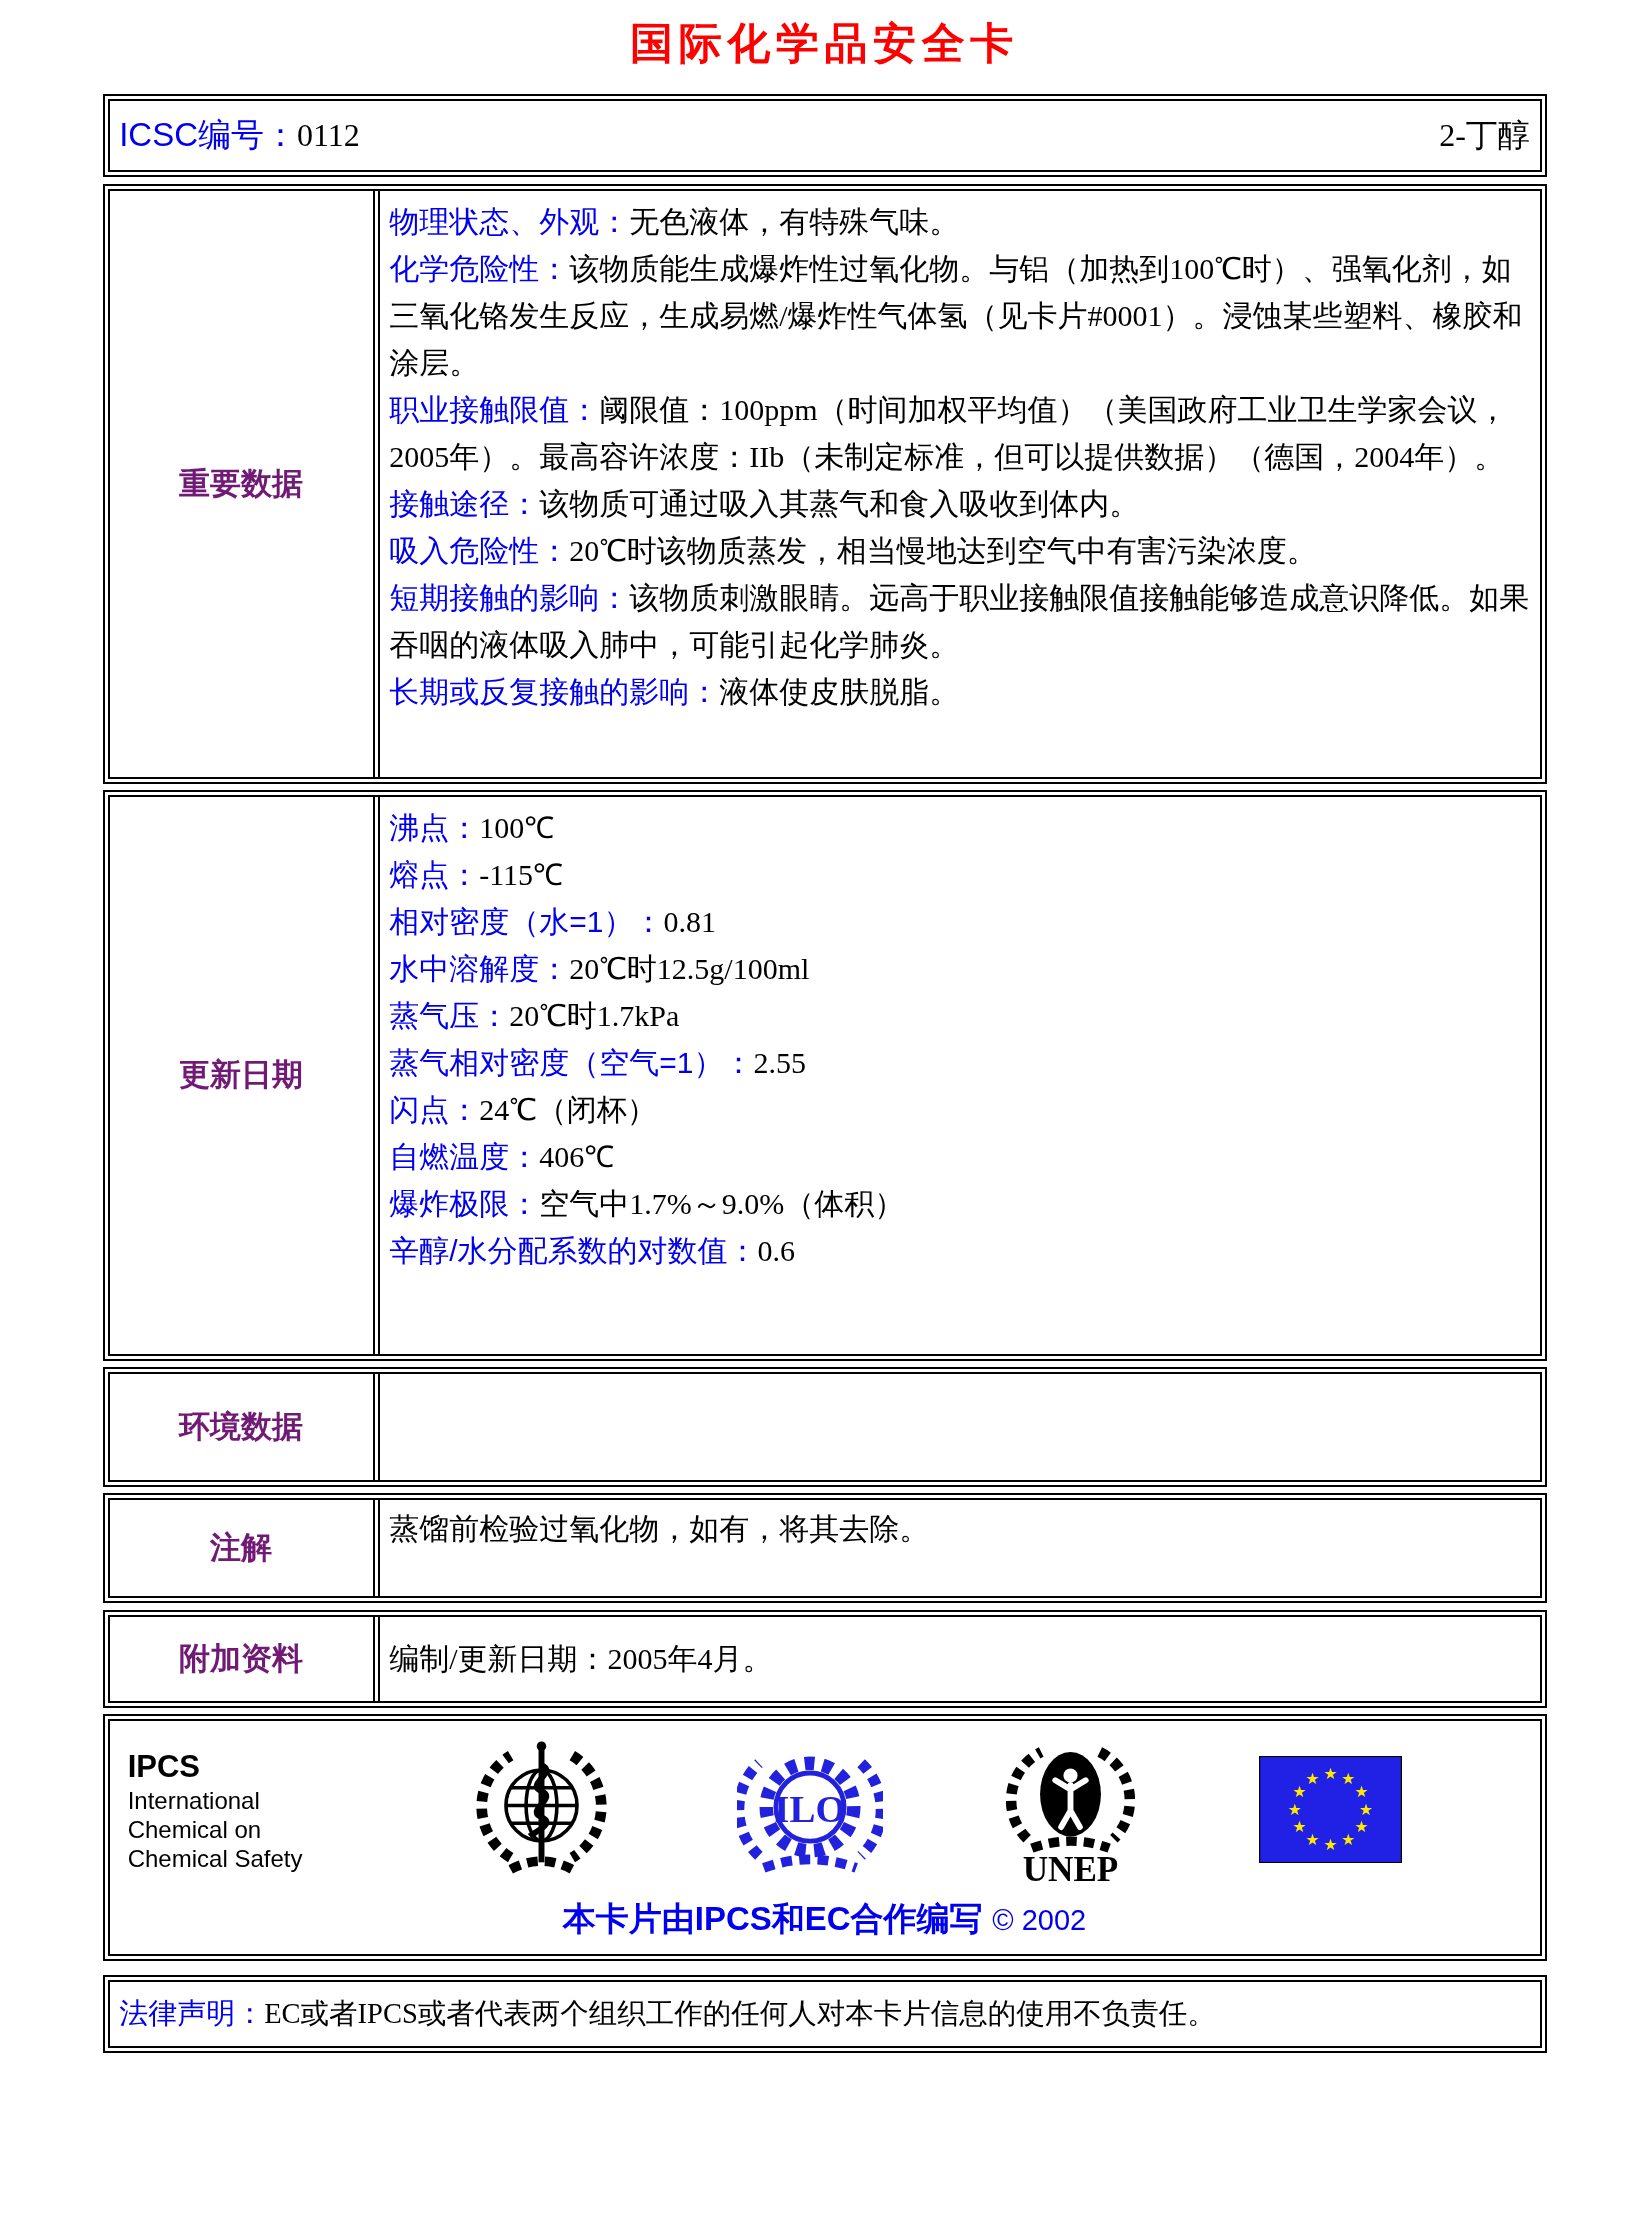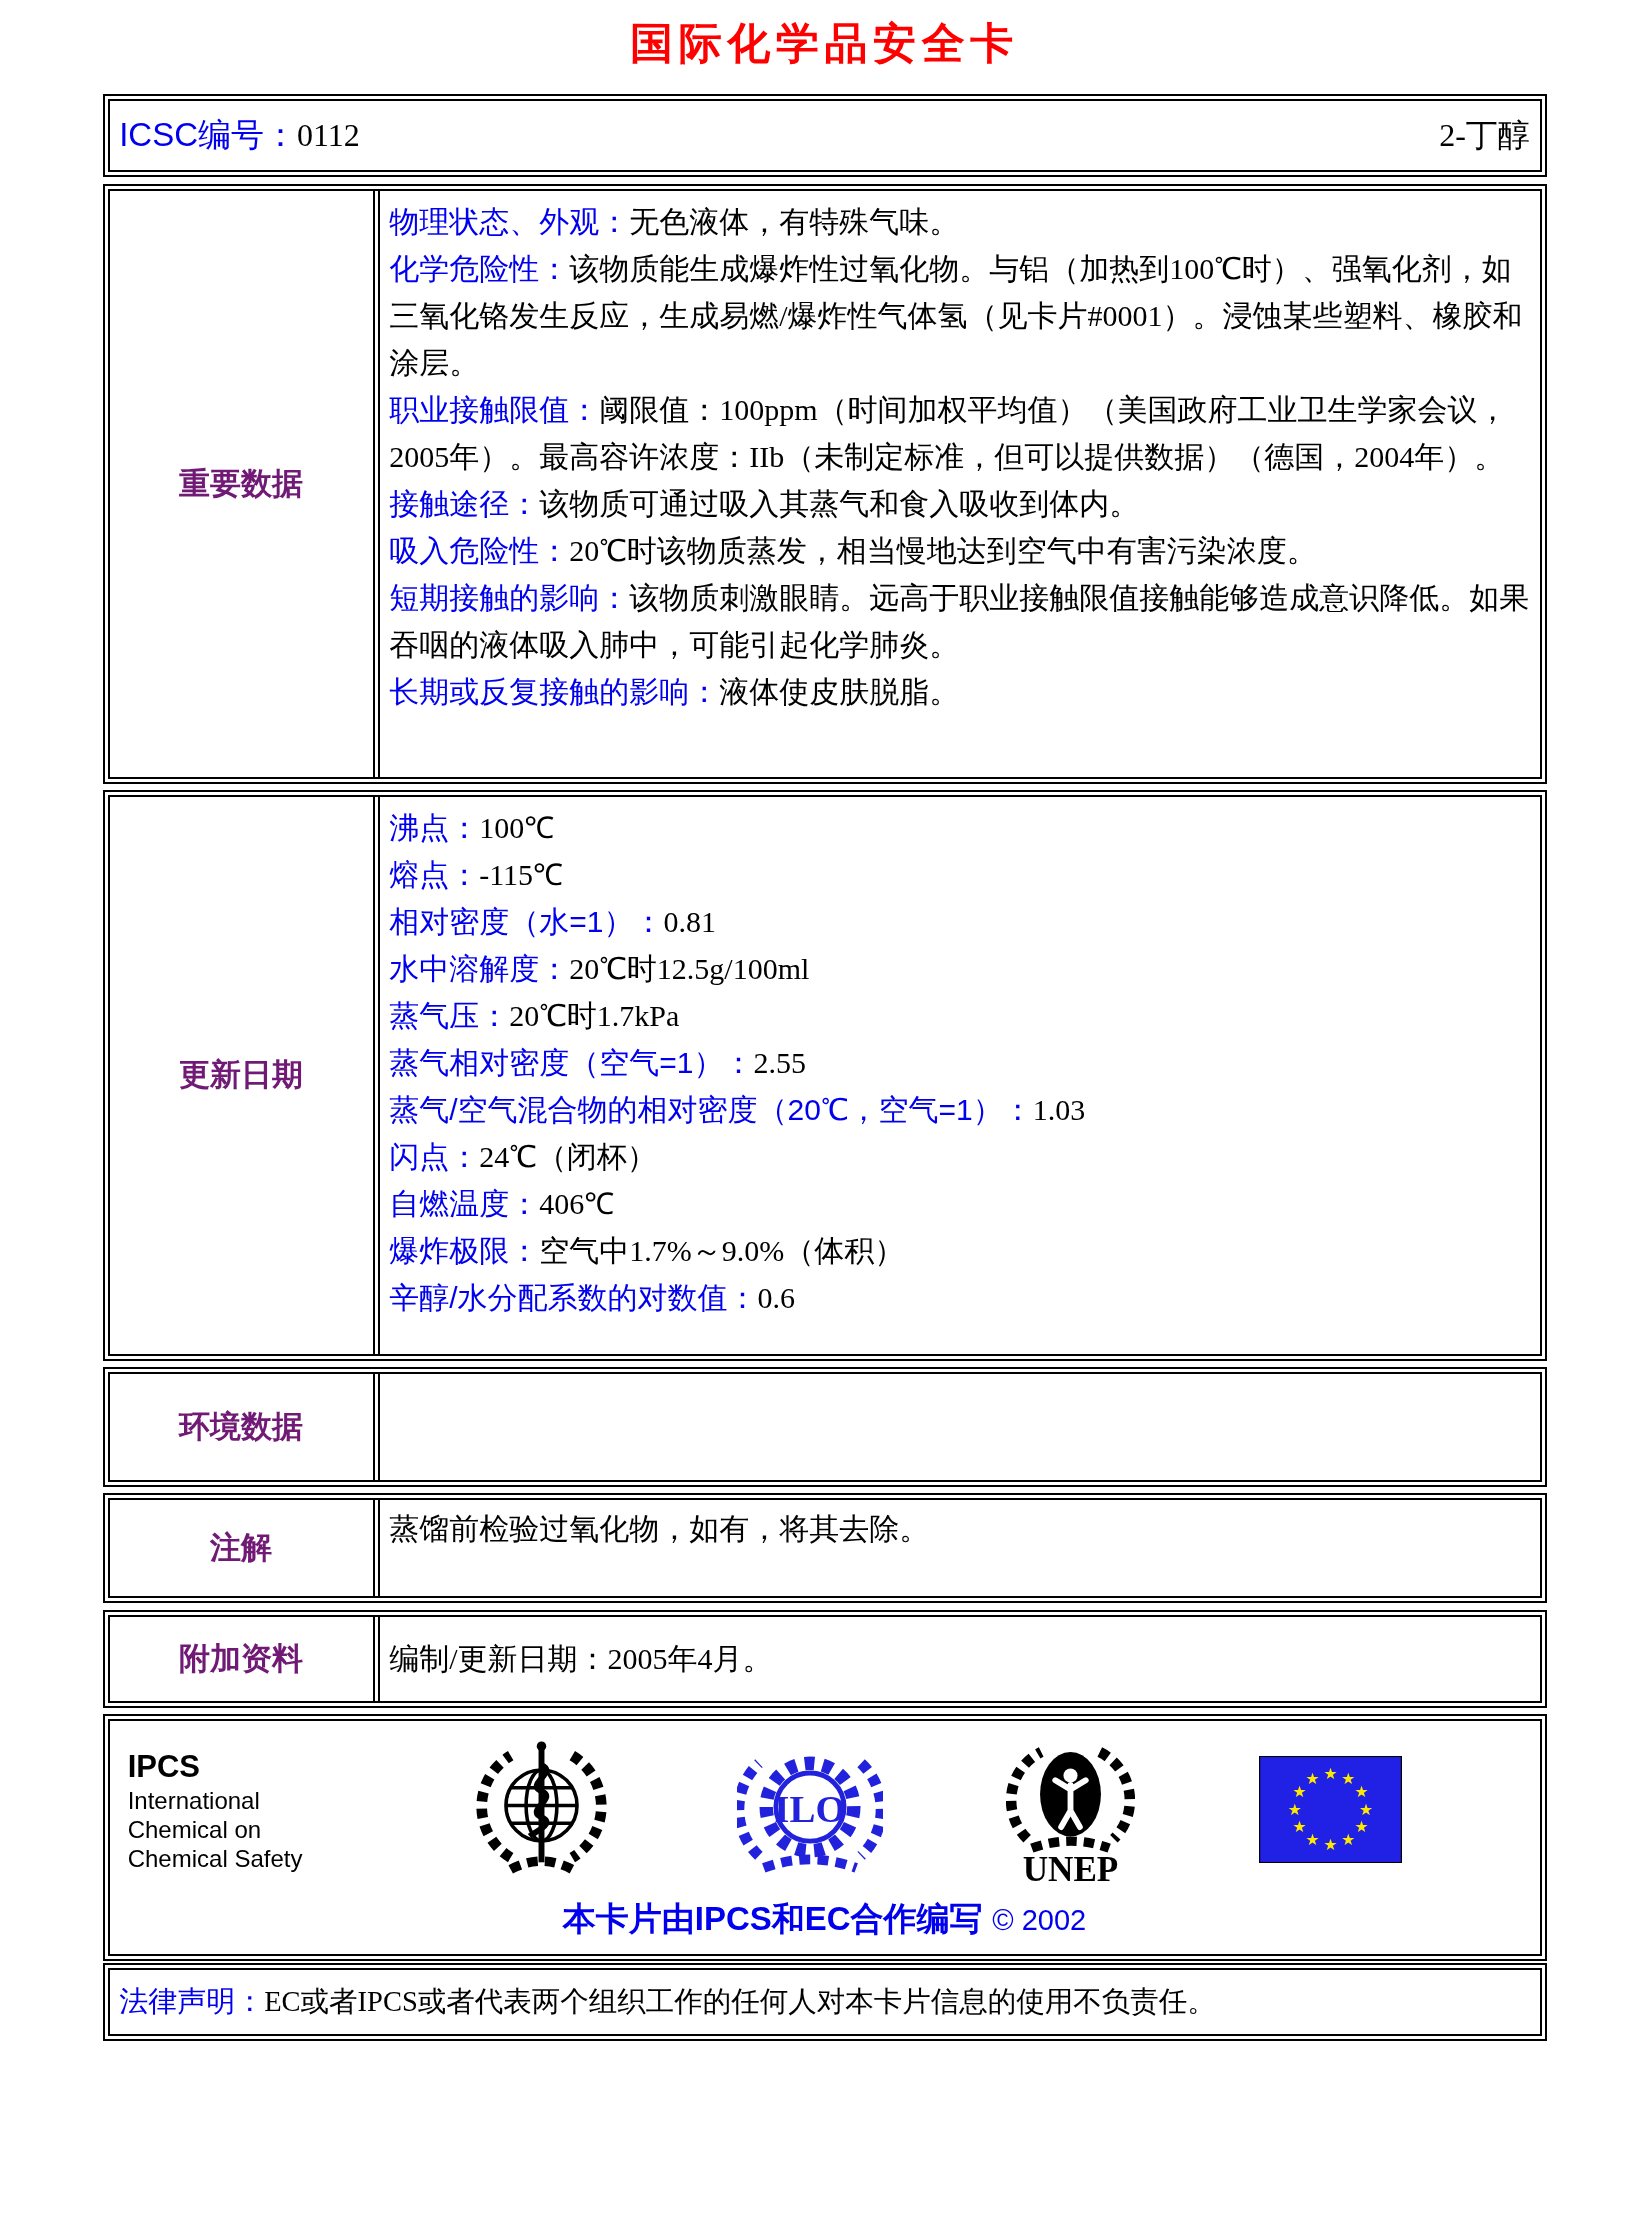--- a/index.html
+++ b/index.html
@@ -73,21 +73,21 @@
   .row-important .content-cell { min-height: 586px; }
   .row-physical .content-cell { min-height: 557px; }
   .row-environment { min-height: 120px; }
   .row-notes { min-height: 110px; }
   .row-notes .content-cell { padding-top: 5px; }
   .row-additional { min-height: 58px; }
   .row-additional .content-cell { display: flex; align-items: center; padding-top: 1.4px; padding-bottom: 1.4px; }
 
   .footer-table {
     border: 7px double #000;
-    margin-bottom: 2px;
+    margin-bottom: 14px;
     padding: 9.7px 14px 4.2px 14px;
   }
   .logo-row { display: flex; align-items: center; }
   .ipcs-block {
     width: 223px;
     min-width: 223px;
     font-family: "Liberation Sans", sans-serif;
     line-height: 29px;
     font-size: 24px;
     padding-left: 4.2px;
@@ -151,21 +151,20 @@
 
   <div class="row-table row-physical">
     <div class="label-cell">更新日期</div>
     <div class="content-cell">
       <p><span class="blue-label">沸点：</span><span class="black-text">100℃</span></p>
       <p><span class="blue-label">熔点：</span><span class="black-text">-115℃</span></p>
       <p><span class="blue-label">相对密度（水=1）：</span><span class="black-text">0.81</span></p>
       <p><span class="blue-label">水中溶解度：</span><span class="black-text">20℃时12.5g/100ml</span></p>
       <p><span class="blue-label">蒸气压：</span><span class="black-text">20℃时1.7kPa</span></p>
       <p><span class="blue-label">蒸气相对密度（空气=1）：</span><span class="black-text">2.55</span></p>
-      <p><span class="blue-label">蒸气/空气混合物的相对密度（20℃，空气=1）：</span><span class="black-text">1.03</span></p>
       <p><span class="blue-label">闪点：</span><span class="black-text">24℃（闭杯）</span></p>
       <p><span class="blue-label">自燃温度：</span><span class="black-text">406℃</span></p>
       <p><span class="blue-label">爆炸极限：</span><span class="black-text">空气中1.7%～9.0%（体积）</span></p>
       <p><span class="blue-label">辛醇/水分配系数的对数值：</span><span class="black-text">0.6</span></p>
     </div>
   </div>
 
   <div class="row-table row-environment">
     <div class="label-cell">环境数据</div>
     <div class="content-cell"></div>

